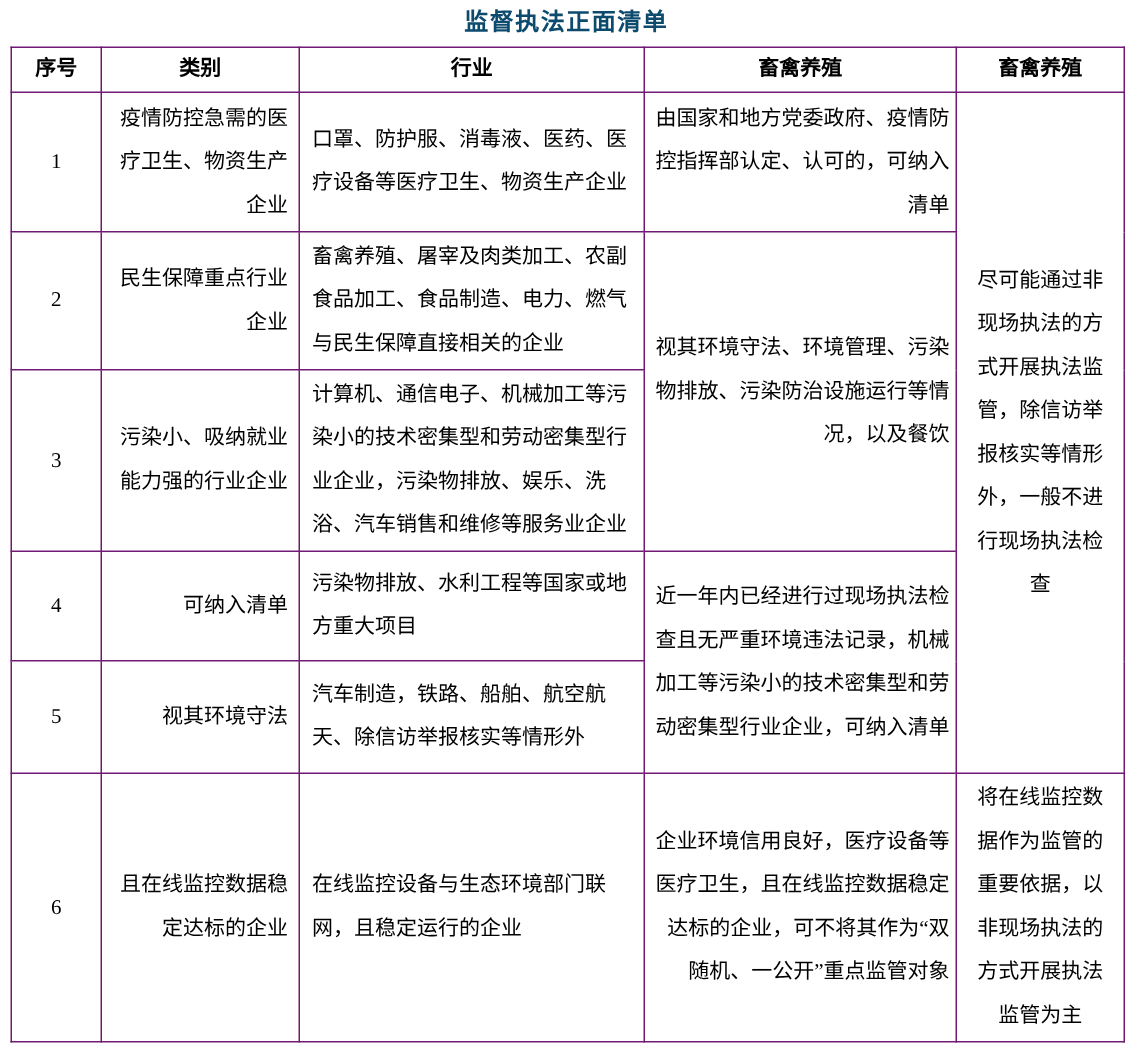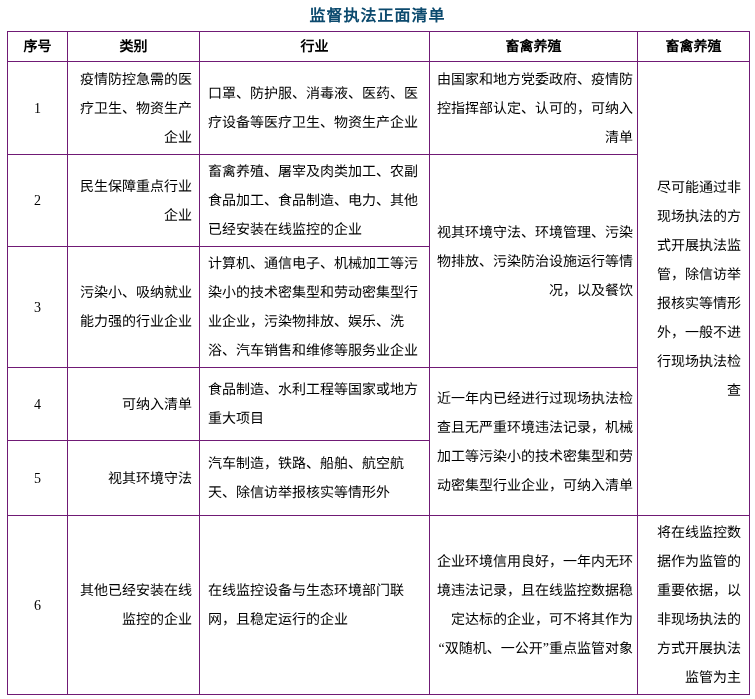--- a/index.html
+++ b/index.html
@@ -49,21 +49,21 @@
   tr.r1 { height: 93px; }
   tr.r2 { height: 89px; }
   tr.r3 { height: 120px; }
   tr.r4 { height: 73px; }
   tr.r5 { height: 75px; }
   tr.r6 { height: 178px; }
   td.c-no   { text-align: center; }
   td.c-cat  { text-align: right; padding: 2px 7px 2px 7px; }
   td.c-ind  { text-align: left; padding: 2px 8px 2px 8px; }
   td.c-cond { text-align: right; padding: 2px 4px 2px 5px; }
-  td.c-sup  { text-align: right; padding: 2px 8px 2px 8px; }
+  td.c-sup  { text-align: center; padding: 2px 8px 2px 8px; }
 </style>
 </head>
 <body>
 
 <div class="page">
 
   <div class="doc-title" style="color: #0c4a6e;">监督执法正面清单</div>
 
   <table class="list-table">
     <colgroup>
@@ -87,46 +87,46 @@
       <td class="c-no">1</td>
       <td class="c-cat">疫情防控急需的医疗卫生、物资生产企业</td>
       <td class="c-ind">口罩、防护服、消毒液、医药、医疗设备等医疗卫生、物资生产企业</td>
       <td class="c-cond">由国家和地方党委政府、疫情防控指挥部认定、认可的，可纳入清单</td>
       <td class="c-sup" rowspan="5">尽可能通过非现场执法的方式开展执法监管，除信访举报核实等情形外，一般不进行现场执法检查</td>
     </tr>
 
     <tr class="r2">
       <td class="c-no">2</td>
       <td class="c-cat">民生保障重点行业企业</td>
-      <td class="c-ind">畜禽养殖、屠宰及肉类加工、农副食品加工、食品制造、电力、其他已经安装在线监控的企业</td>
+      <td class="c-ind">畜禽养殖、屠宰及肉类加工、农副食品加工、食品制造、电力、燃气与民生保障直接相关的企业</td>
       <td class="c-cond" rowspan="2">视其环境守法、环境管理、污染物排放、污染防治设施运行等情况，以及餐饮</td>
     </tr>
 
     <tr class="r3">
       <td class="c-no">3</td>
       <td class="c-cat">污染小、吸纳就业能力强的行业企业</td>
       <td class="c-ind">计算机、通信电子、机械加工等污染小的技术密集型和劳动密集型行业企业，污染物排放、娱乐、洗浴、汽车销售和维修等服务业企业</td>
     </tr>
 
     <tr class="r4">
       <td class="c-no">4</td>
       <td class="c-cat">可纳入清单</td>
-      <td class="c-ind">食品制造、水利工程等国家或地方重大项目</td>
+      <td class="c-ind">污染物排放、水利工程等国家或地方重大项目</td>
       <td class="c-cond" rowspan="2">近一年内已经进行过现场执法检查且无严重环境违法记录，机械加工等污染小的技术密集型和劳动密集型行业企业，可纳入清单</td>
     </tr>
 
     <tr class="r5">
       <td class="c-no">5</td>
       <td class="c-cat">视其环境守法</td>
       <td class="c-ind">汽车制造，铁路、船舶、航空航天、除信访举报核实等情形外</td>
     </tr>
 
     <tr class="r6">
       <td class="c-no">6</td>
-      <td class="c-cat">其他已经安装在线监控的企业</td>
+      <td class="c-cat">且在线监控数据稳定达标的企业</td>
       <td class="c-ind">在线监控设备与生态环境部门联网，且稳定运行的企业</td>
-      <td class="c-cond">企业环境信用良好，一年内无环境违法记录，且在线监控数据稳定达标的企业，可不将其作为“双随机、一公开”重点监管对象</td>
+      <td class="c-cond">企业环境信用良好，医疗设备等医疗卫生，且在线监控数据稳定达标的企业，可不将其作为“双随机、一公开”重点监管对象</td>
       <td class="c-sup">将在线监控数据作为监管的重要依据，以非现场执法的方式开展执法监管为主</td>
     </tr>
   </tbody>
     </table>
 
 </div>
 
 </body></html>

